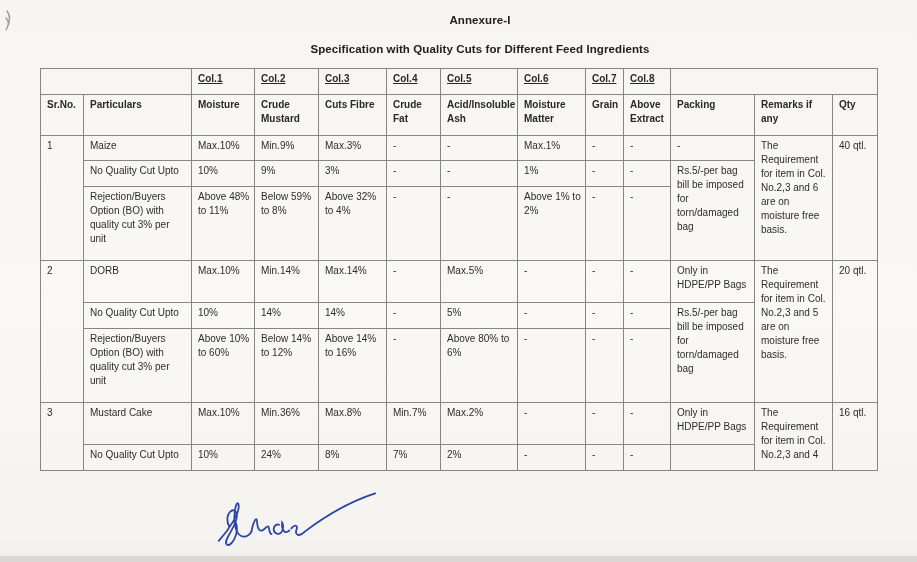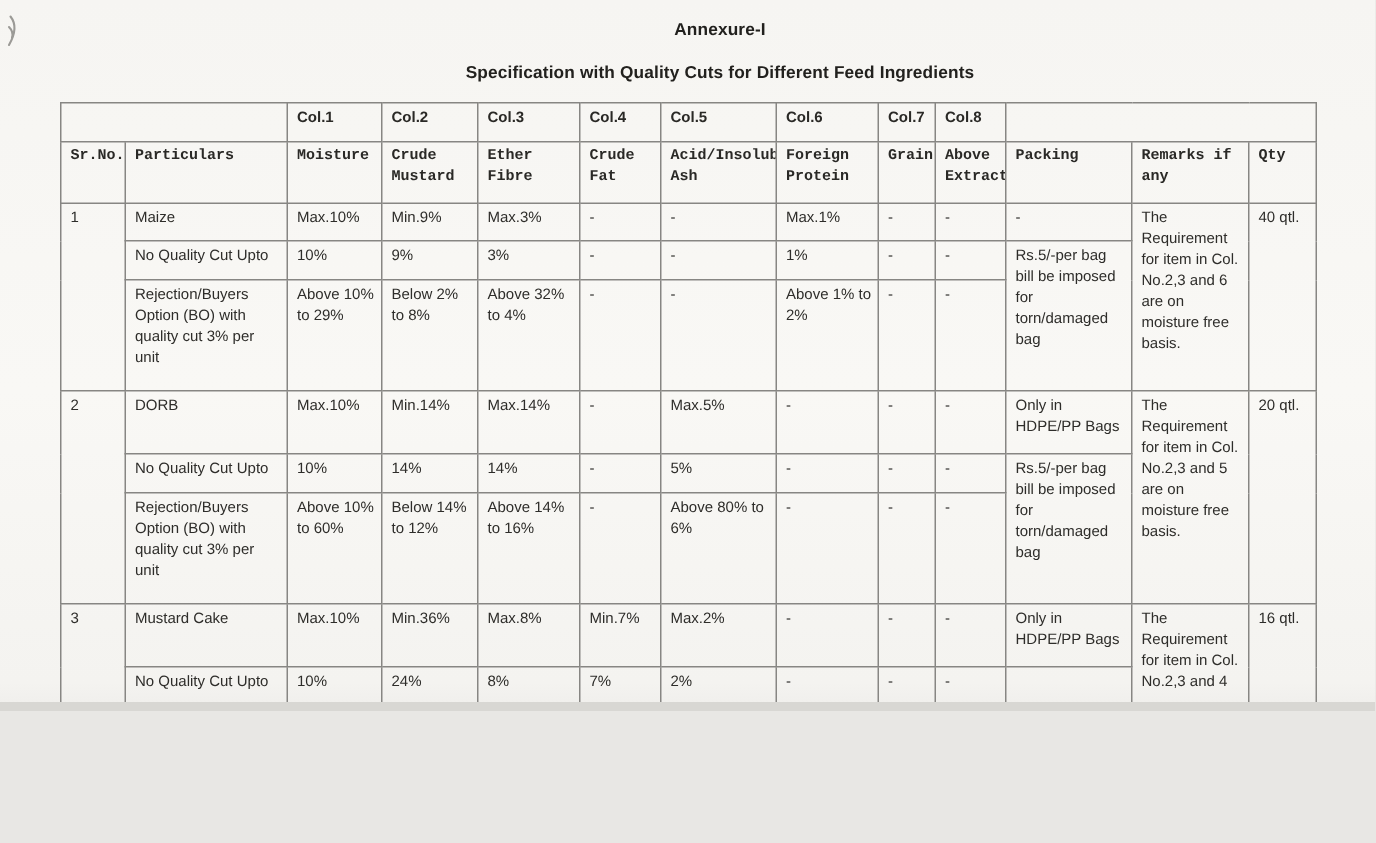--- a/index.html
+++ b/index.html
@@ -1,17 +1,17 @@
 <!DOCTYPE html>
 <html><head>
 <meta charset="utf-8">
 <style>
   html,body { margin:0; padding:0; background:#e8e7e4; }
   .sheet {
-    position:relative; width:917px; height:474px; overflow:hidden;
+    position:relative; width:917px; height:562px; overflow:hidden;
     background:linear-gradient(180deg,#f6f5f2 0%,#f9f8f5 55%,#f4f3f0 96%,#efeeeb 100%);
     font-family:"Liberation Sans", sans-serif; color:#2b2a27;
   }
   .doc-title {
     position:absolute; top:14px; left:20px; width:920px; text-align:center;
     font-size:11.5px; font-weight:bold; color:#22211e; letter-spacing:0.1px;
   }
   .doc-subtitle {
     position:absolute; top:43px; left:20px; width:920px; text-align:center;
     font-size:11.5px; font-weight:bold; color:#22211e; letter-spacing:0.1px;
@@ -21,21 +21,21 @@
     border-collapse:collapse; table-layout:fixed;
   }
   table.spec th, table.spec td {
     border:1px solid #878683; vertical-align:top; text-align:left;
     font-size:10px; line-height:1.4; padding:3px 3px 2px 6px;
     font-weight:normal; color:#2e2d2a; overflow:hidden;
   }
   table.spec th { font-weight:bold; color:#2a2926; }
   td.bold { font-weight:bold; }
   td.ctr, th.ctr { text-align:center; padding-left:2px; }
-  tr.h1 { height:26px; } tr.h2 { height:41px;font-family:Liberation Mono, monospace; }
+  tr.h1 { height:26px;text-decoration:underline; } tr.h2 { height:41px; }
   tr.ra1 { height:25px; } tr.rb { height:26px; } tr.rc { height:74px; }
   tr.ra2 { height:42px; }
   .pen-mark { position:absolute; left:2px; top:8px; }
   .signature { position:absolute; left:213px; top:486px; transform:rotate(-2deg); }
   .scan-edge { position:absolute; left:0; bottom:0; width:917px; height:6px; background:#d8d7d3; }
 </style>
 </head>
 <body>
 
 <div class="sheet">
@@ -76,24 +76,24 @@
       <th>Col.7</th>
       <th>Col.8</th>
       <th colspan="3"></th>
     </tr>
 
     <tr class="h2">
       <th>Sr.No.</th>
       <th>Particulars</th>
       <th>Moisture</th>
       <th>Crude Mustard</th>
-      <th>Ether Fibre</th>
+      <th>Cuts Fibre</th>
       <th>Crude Fat</th>
       <th>Acid/Insoluble Ash</th>
-      <th>Foreign Protein</th>
+      <th>Moisture Matter</th>
       <th>Grain</th>
       <th>Above Extract</th>
       <th>Packing</th>
       <th>Remarks if any</th>
       <th>Qty</th>
     </tr>
 
     <tr class="ra1">
       <td class="bold" rowspan="3">1</td>
       <td class="bold">Maize</td>
@@ -116,22 +116,22 @@
       <td>3%</td>
       <td class="ctr">-</td>
       <td class="ctr">-</td>
       <td>1%</td>
       <td class="ctr">-</td>
       <td class="ctr">-</td>
       <td rowspan="2">Rs.5/-per bag bill be imposed for torn/damaged bag</td>
     </tr>
     <tr class="rc">
       <td>Rejection/Buyers Option (BO) with quality cut 3% per unit</td>
-      <td>Above 10% to 29%</td>
-      <td>Below 2% to 8%</td>
+      <td>Above 48% to 11%</td>
+      <td>Below 59% to 8%</td>
       <td>Above 32% to 4%</td>
       <td class="ctr">-</td>
       <td class="ctr">-</td>
       <td>Above 1% to 2%</td>
       <td class="ctr">-</td>
       <td class="ctr">-</td>
     </tr>
 
     <tr class="ra2">
       <td class="bold" rowspan="3">2</td>

